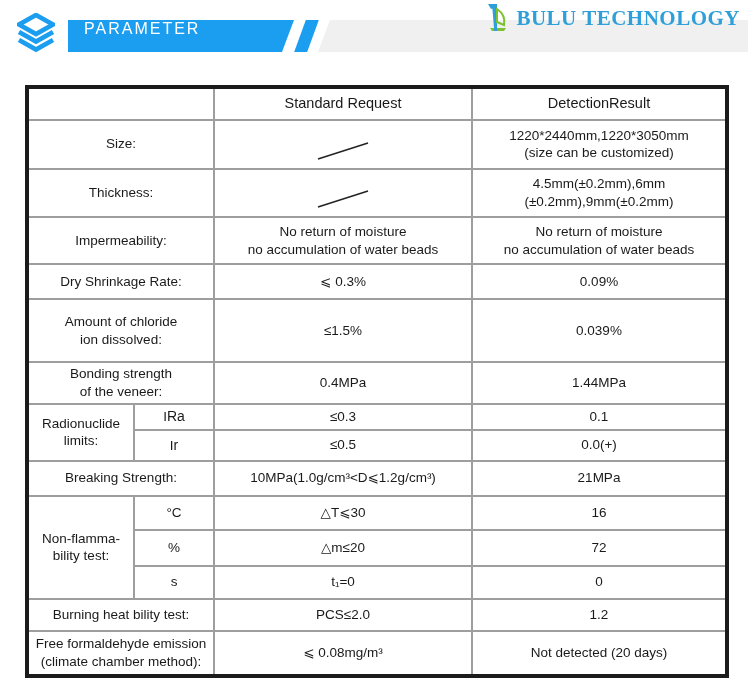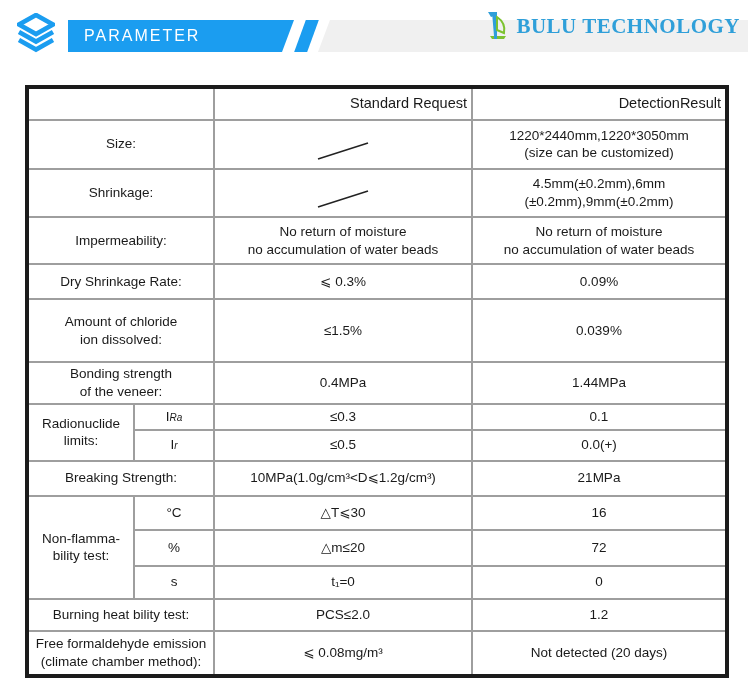--- a/index.html
+++ b/index.html
@@ -9,69 +9,69 @@
     -webkit-font-smoothing:antialiased;overflow:hidden;
   }
   
   .hdr-grey-band{
     position:absolute;left:318px;top:20px;width:430px;height:32px;
     background:#f0f0f0;
     clip-path:polygon(12px 0,100% 0,100% 100%,0 100%);
   }
   .hdr-banner{
     position:absolute;left:68px;top:20px;width:226px;height:32px;
-    background:#1b9df0;display:flex;align-items:center;
+    background:#1b9df0;display:flex;
     clip-path:polygon(0 0,100% 0,calc(100% - 12px) 100%,0 100%);
   }
   .hdr-banner .banner-text{
     margin-left:16px;color:#ffffff;font-size:16px;letter-spacing:2px;
     font-weight:500;
   }
   .hdr-stripe{
     position:absolute;left:300px;top:20px;width:13px;height:32px;
     background:#1b9df0;transform:skewX(-20deg);
   }
   .hdr-icon{position:absolute;left:17px;top:13px;}
   .brand{
-    position:absolute;top:16px;right:10px;height:20px;
+    position:absolute;top:8px;right:10px;height:20px;
     display:flex;align-items:center;gap:6px;
   }
   .brand-text{
     font-family:"Liberation Serif","DejaVu Serif",serif;
     font-weight:bold;font-size:21px;color:#2f9fd9;letter-spacing:0.5px;
     white-space:nowrap;
   }
   
   table.param-table{
     position:absolute;left:25px;top:85px;width:700px;
     border-collapse:collapse;table-layout:fixed;
     border:4px solid #1b1b1b;
   }
   table.param-table td{
     border:2px solid #9e9e9e;text-align:center;vertical-align:middle;
     font-size:13.5px;color:#1a1a1a;line-height:1.32;padding:2px 4px;
     white-space:pre-line;overflow:hidden;
   }
-  tr.r-head td{font-size:14.5px;text-align:right;}
+  tr.r-head td{font-size:14.5px;}
   tr.r-head{height:33px;}
   tr.r-size{height:47px;}
   tr.r-thick{height:47px;}
   tr.r-imperm{height:47px;}
   tr.r-dry{height:35px;}
   tr.r-chloride{height:63px;}
   tr.r-bond{height:39px;}
   tr.r-ira{height:26px;}
   tr.r-ir{height:31px;}
   tr.r-break{height:35px;}
   tr.r-c{height:34px;}
   tr.r-pct{height:36px;}
   tr.r-s{height:33px;}
   tr.r-burn{height:32px;}
   tr.r-form{height:45px;}
-  .sym-small{font-size:10px;font-style:italic;}
+  .sym-small{font-size:14px;}
   .slash-wrap{display:inline-block;line-height:0;}
 </style>
 </head>
 <body>
 
 <div class="hdr-grey-band"></div>
 
 <svg class="hdr-icon" width="38" height="40" viewBox="0 0 38 40">
   <polygon points="19,2 36,11.5 19,21 2,11.5" fill="none" stroke="#1b9df0" stroke-width="4.6"></polygon>
   <polyline points="2,19 19,28.5 36,19" fill="none" stroke="#1b9df0" stroke-width="4.6"></polyline>
@@ -116,21 +116,21 @@
         <svg width="56" height="20" viewBox="0 0 56 20">
               <line x1="3" y1="18" x2="53" y2="2" stroke="#222" stroke-width="1.6"></line>
             </svg>
       </span>
     </td>
     <td>1220*2440mm,1220*3050mm
 (size can be customized)</td>
   </tr>
 
   <tr class="r-thick">
-    <td colspan="2">Shrinkage:</td>
+    <td colspan="2">Thickness:</td>
     <td>
       <span class="slash-wrap">
         <svg width="56" height="20" viewBox="0 0 56 20">
               <line x1="3" y1="18" x2="53" y2="2" stroke="#222" stroke-width="1.6"></line>
             </svg>
       </span>
     </td>
     <td>4.5mm(±0.2mm),6mm
 (±0.2mm),9mm(±0.2mm)</td>
   </tr>

